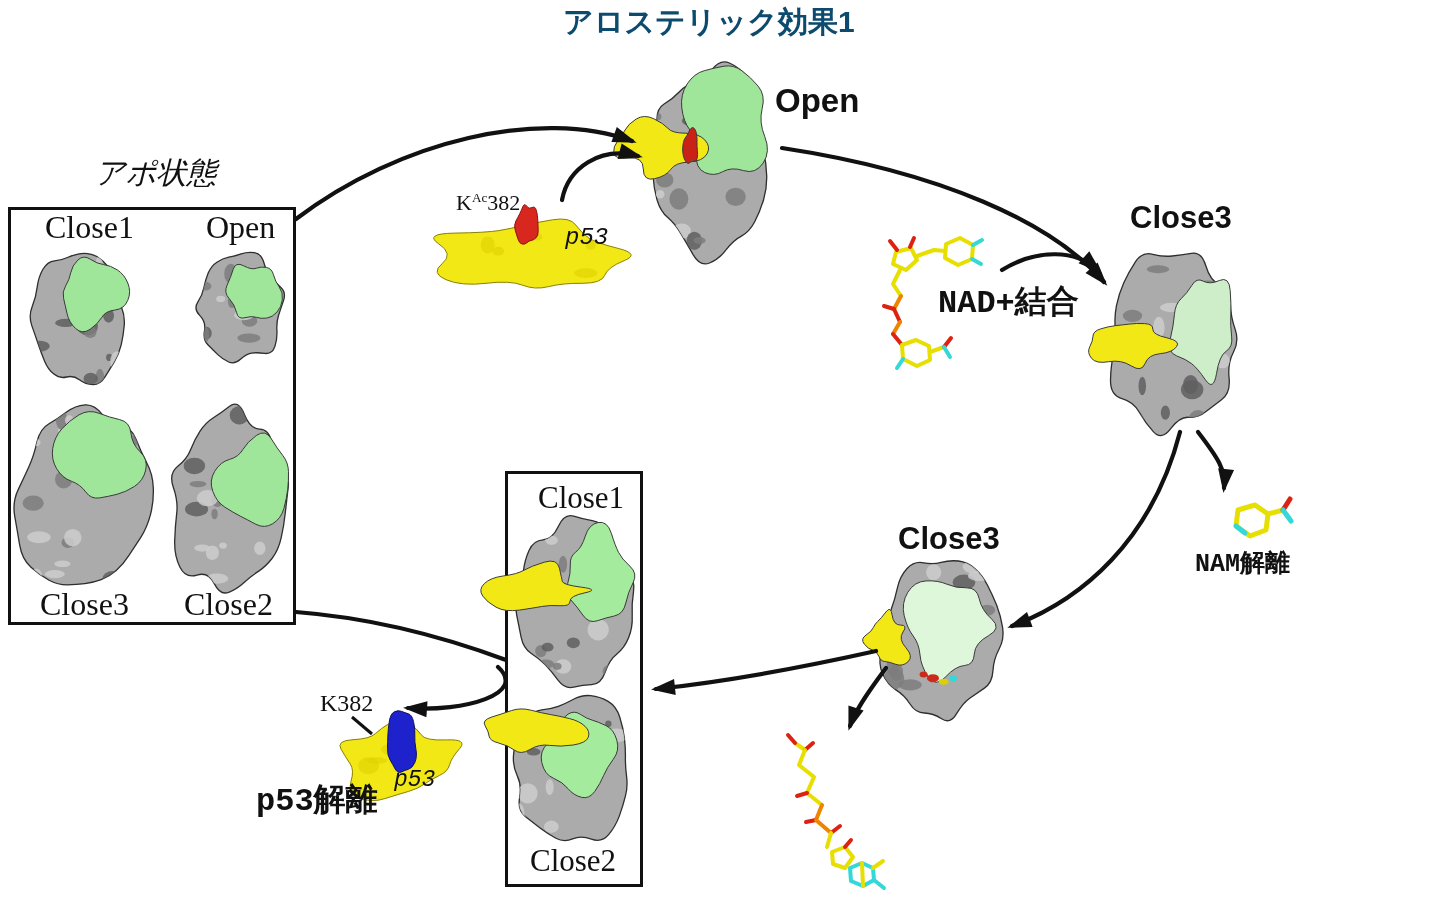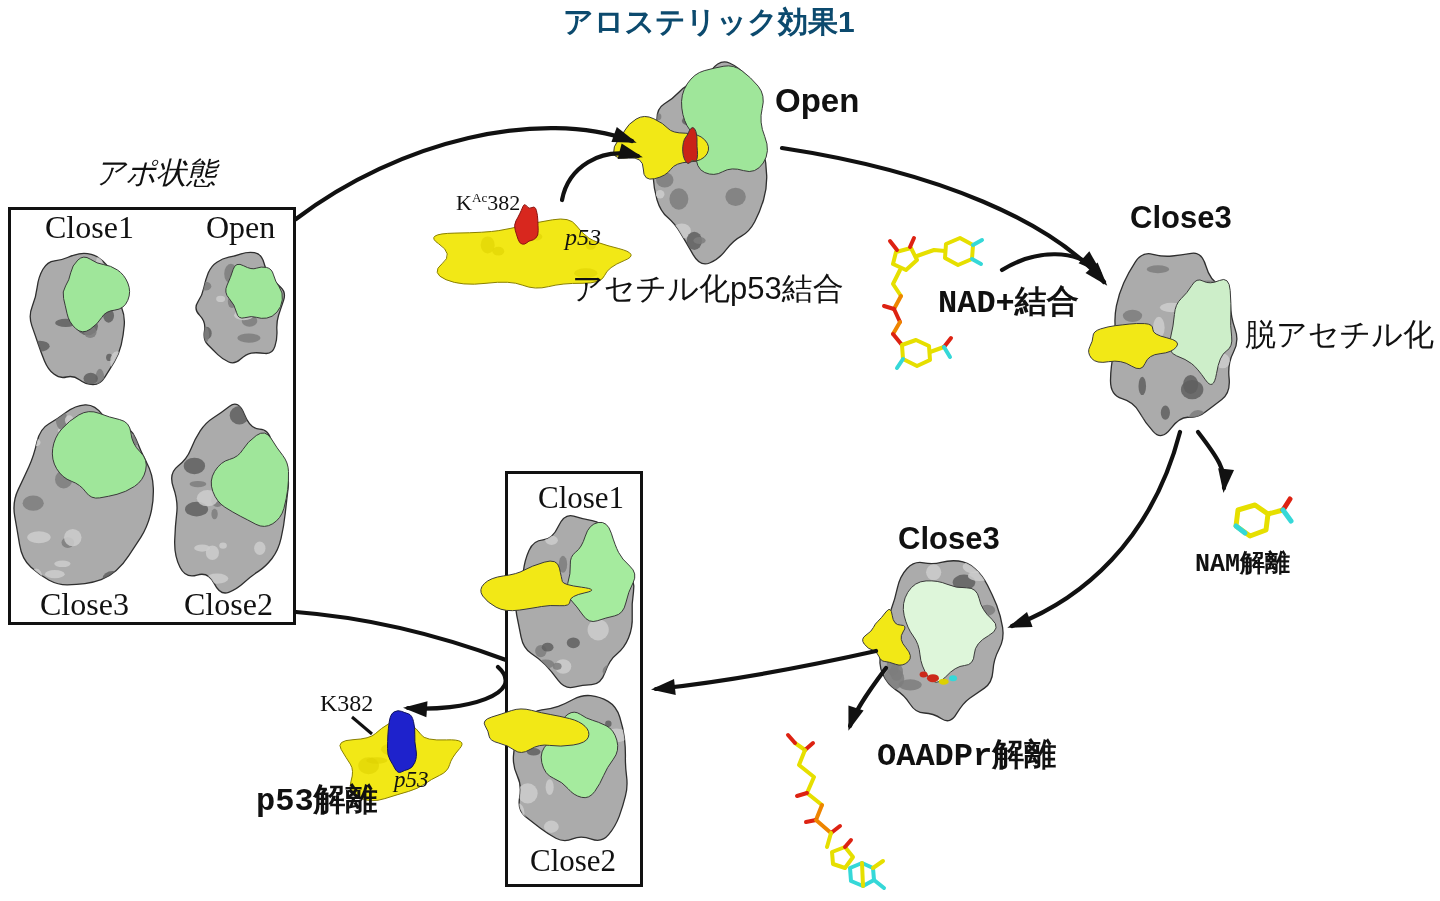--- a/index.html
+++ b/index.html
@@ -2,21 +2,21 @@
 <html><head>
 <meta charset="utf-8">
 <style>
   html,body{margin:0;padding:0;background:#ffffff;}
   #stage{position:relative;width:1440px;height:901px;background:#ffffff;overflow:hidden;
          font-family:"Liberation Sans","DejaVu Sans",sans-serif;color:#111;}
   .lbl{position:absolute;white-space:nowrap;line-height:1.05;}
   .jp{font-family:"Liberation Sans","DejaVu Sans",sans-serif;}
   .blue{color:#0c4a6e;}
   .serif{font-family:"Liberation Serif","DejaVu Serif",serif;}
-  .italic{font-style:italic;}
+  .italic{font-style:italic;font-family:Liberation Mono, monospace;}
   .bold{font-weight:700;font-family:Liberation Mono, monospace;}
   .semibold{font-weight:600;}
   .frame{position:absolute;border:3px solid #111;background:#ffffff;box-sizing:border-box;}
   sup{font-size:0.6em;}
   #overlay{position:absolute;left:0;top:0;z-index:5;pointer-events:none;}
   .protein-svg{z-index:3;}
   .lbl{z-index:8;}
 </style>
 </head>
 <body>
@@ -35,33 +35,30 @@
   <div class="lbl serif" style="left:40px;top:588px;font-size:32px;">Close3</div>
   <div class="lbl serif" style="left:184px;top:588px;font-size:32px;">Close2</div>
 
   <div class="lbl semibold" style="left:775px;top:84px;font-size:33px;">Open</div>
 
   <div class="lbl serif" style="left:456px;top:191px;font-size:22px;">
     <span>K</span><sup>Ac</sup><span>382</span>
   </div>
   <div class="lbl serif italic" style="left:565px;top:225px;font-size:24px;">p53</div>
 
-  <div class="lbl jp" style="left:572px;top:273px;font-size:31px;">アセチル化p53結合</div>
 
   <div class="lbl jp bold" style="left:938px;top:287px;font-size:32px;">NAD+結合</div>
 
   <div class="lbl semibold" style="left:1130px;top:202px;font-size:31px;">Close3</div>
 
-  <div class="lbl jp" style="left:1245px;top:319px;font-size:31px;">脱アセチル化</div>
 
   <div class="lbl jp bold" style="left:1195px;top:552px;font-size:25px;">NAM解離</div>
 
   <div class="lbl semibold" style="left:898px;top:523px;font-size:31px;">Close3</div>
 
-  <div class="lbl jp bold" style="left:877px;top:740px;font-size:32px;">OAADPr解離</div>
 
   <div class="lbl serif" style="left:538px;top:482px;font-size:31px;">Close1</div>
   <div class="lbl serif" style="left:530px;top:845px;font-size:31px;">Close2</div>
 
   <div class="lbl serif" style="left:320px;top:691px;font-size:24px;">K382</div>
   <div class="lbl serif italic" style="left:394px;top:768px;font-size:23px;">p53</div>
   <div class="lbl jp bold" style="left:256px;top:785px;font-size:32px;">p53解離</div>
 
   <svg width="102" height="152" class="protein-svg" style="position: absolute; left: 28px; top: 240px; overflow: visible; z-index: 3;">
       <defs>

